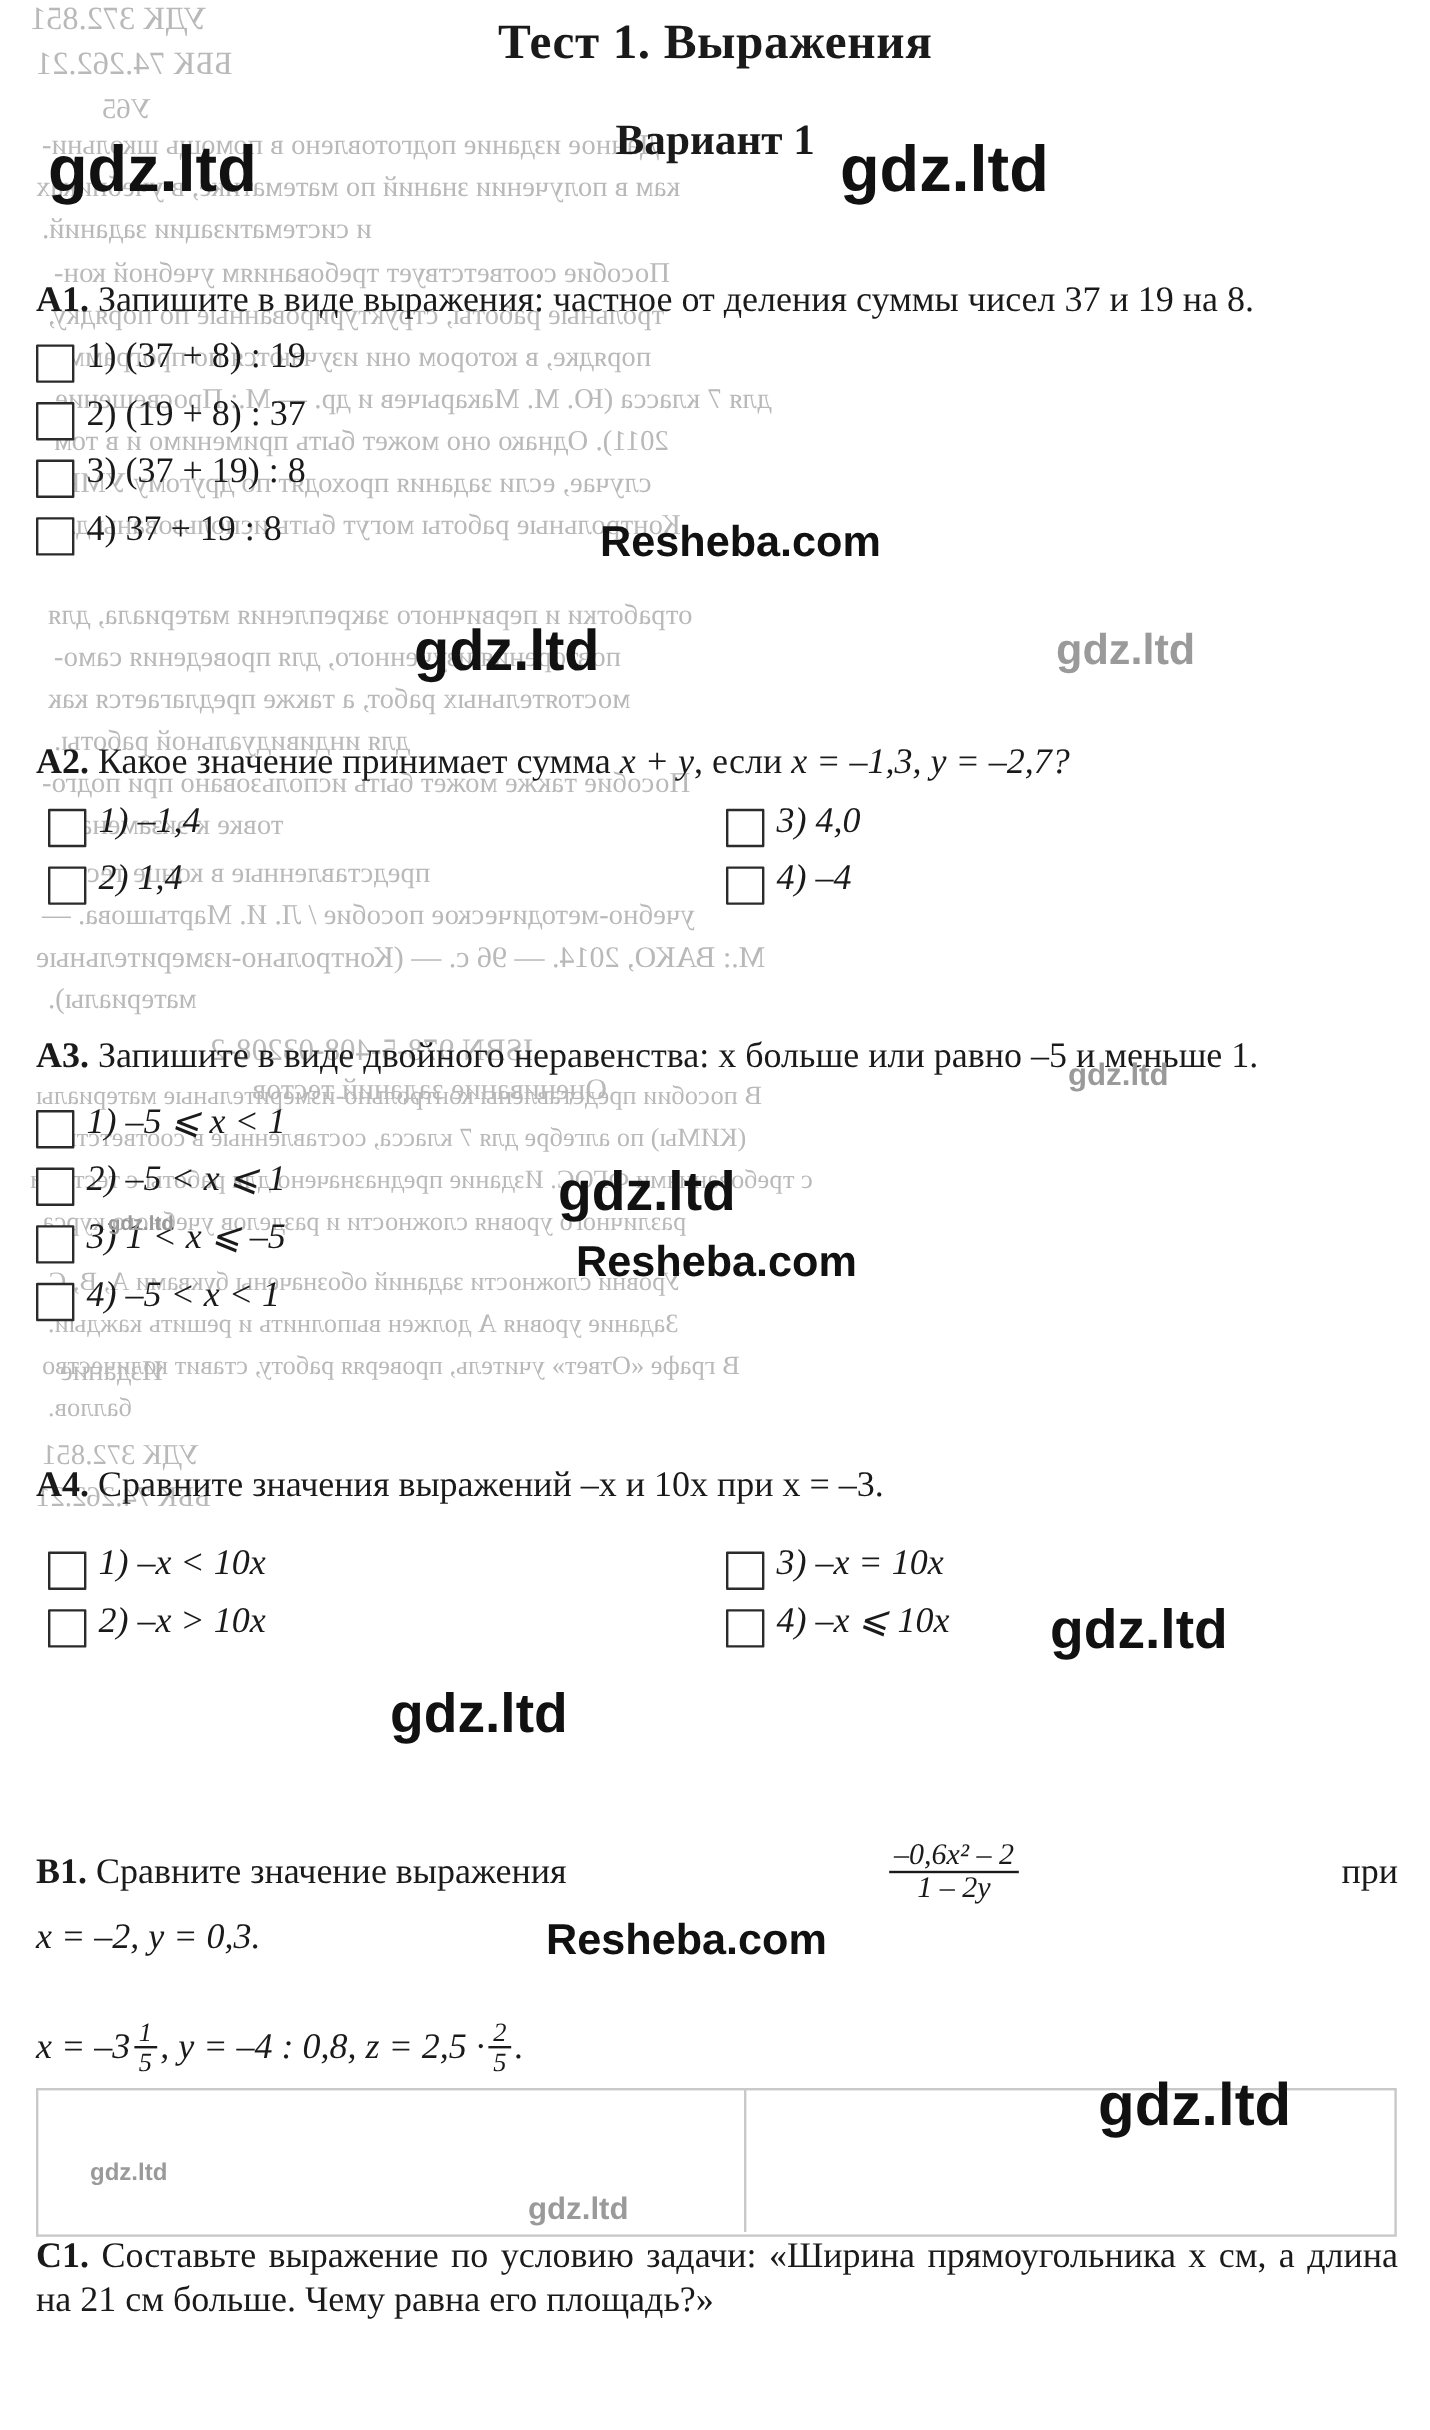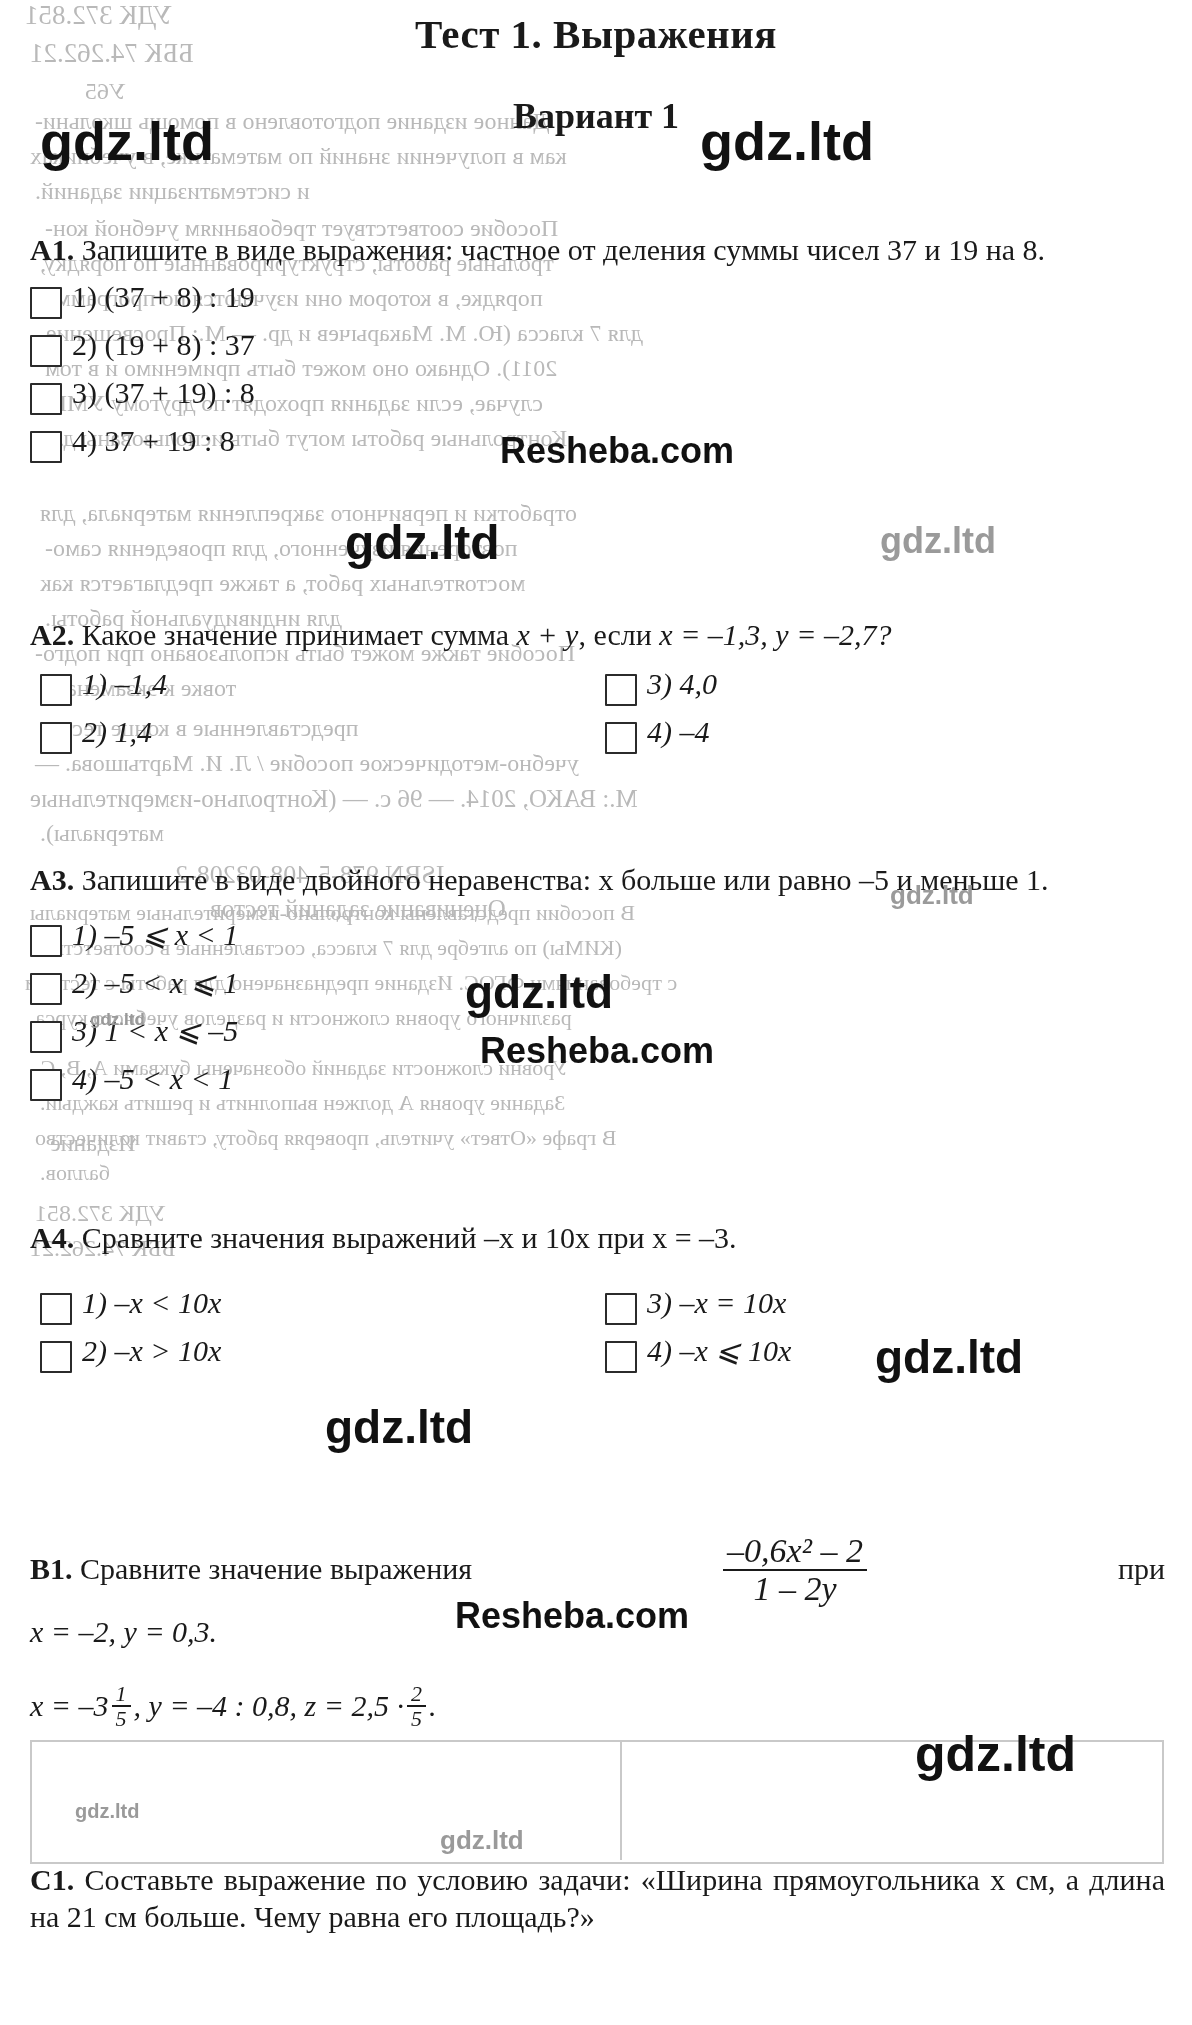--- a/index.html
+++ b/index.html
@@ -115,21 +115,21 @@
     top: 0;
   }
   .col-left  { left: 10px; }
   .col-right { left: 575px; }
 
   
   .frac {
     display: inline-block;
     vertical-align: middle;
     text-align: center;
-    font-size: 34px;
+    font-size: 25px;
     line-height: 1.05;
     margin: 0 3px;
   }
   .frac .num { display: block; padding: 0 4px; }
   .frac .den { display: block; border-top: 2px solid #1a1a1a; padding: 0 4px; }
   .frac-sm { font-size: 22px; }
 
   
   .tbl-bleed {
     position: absolute;

